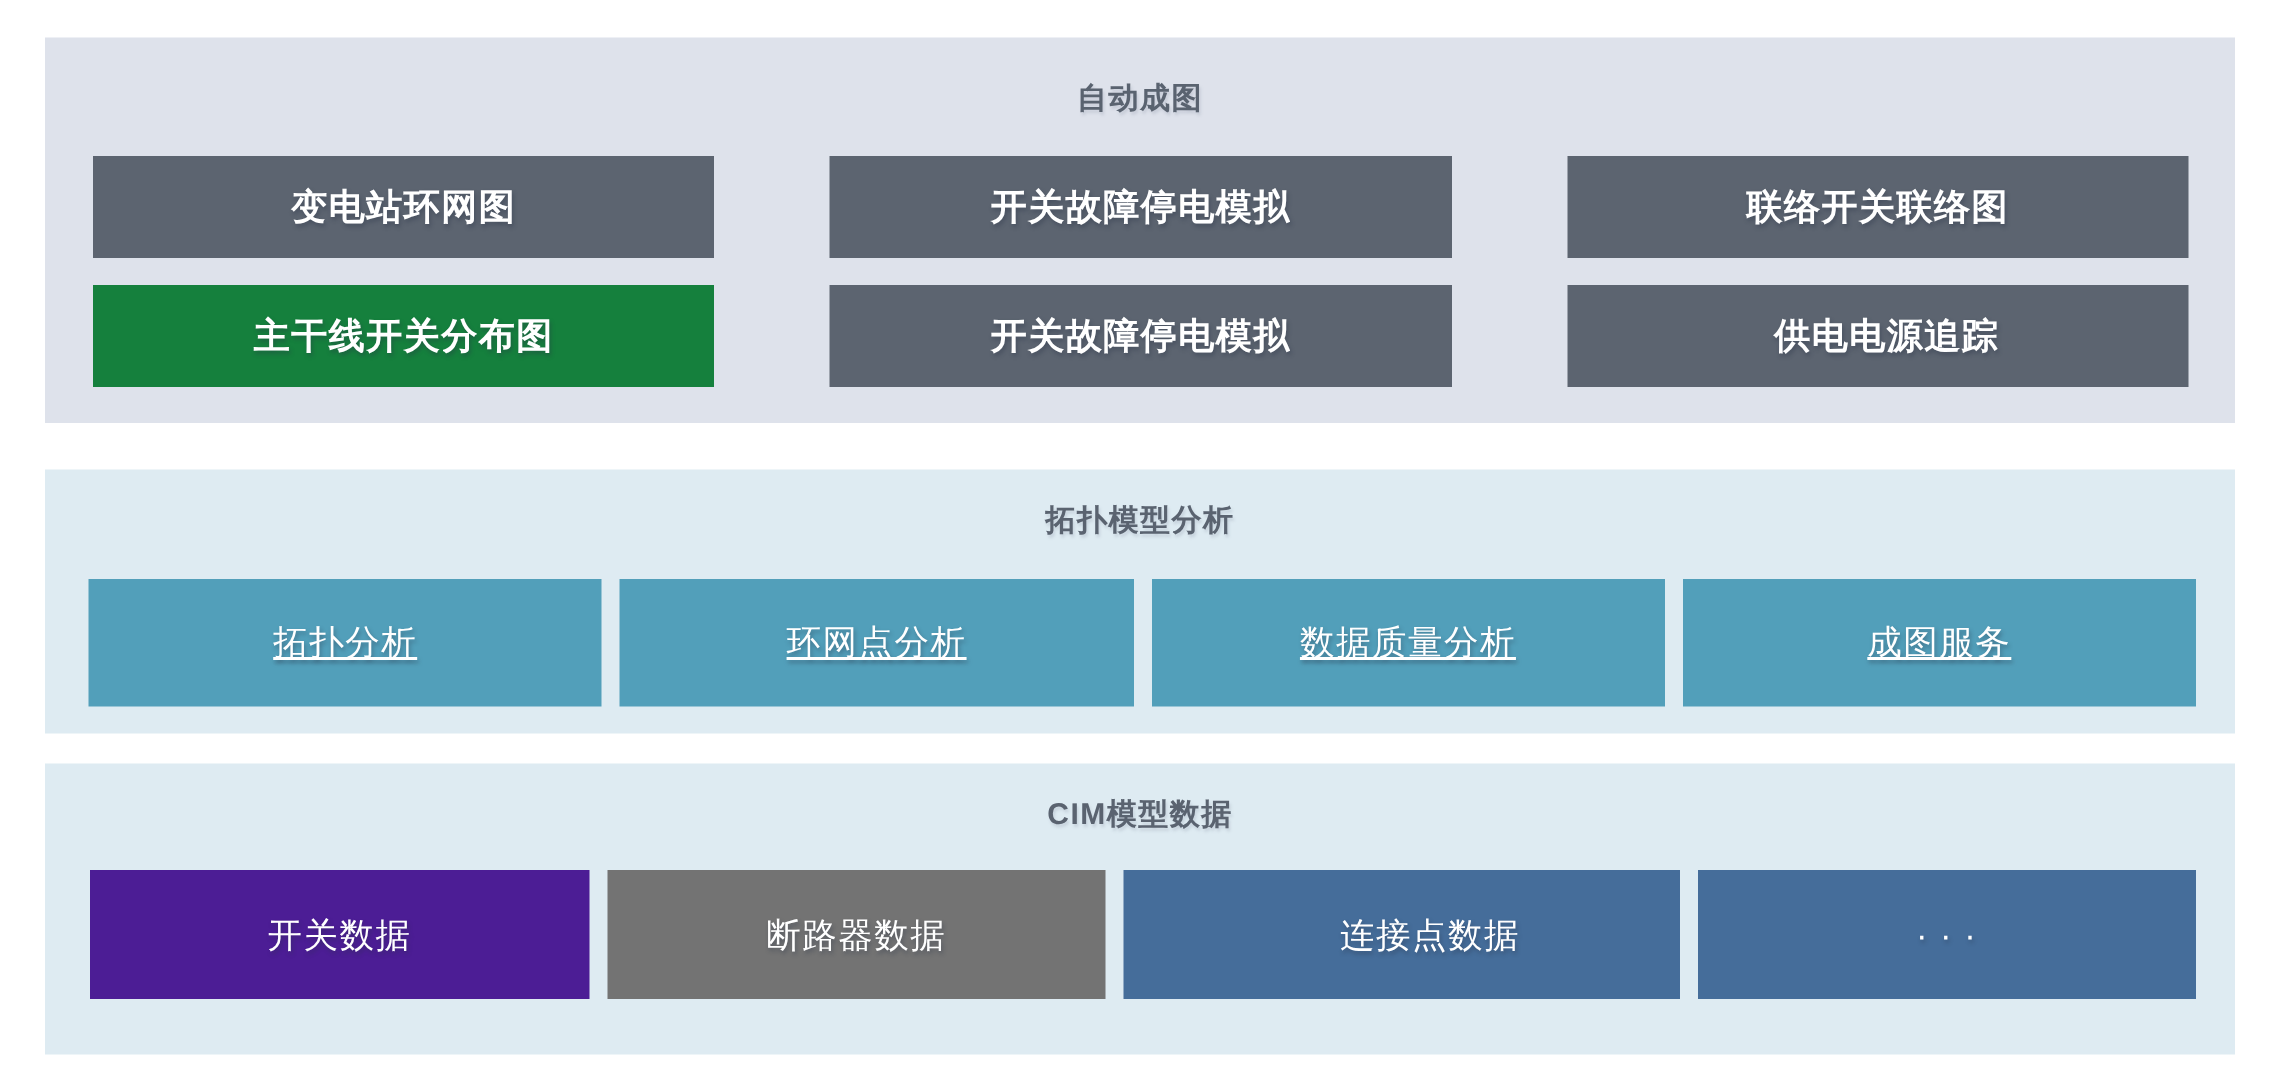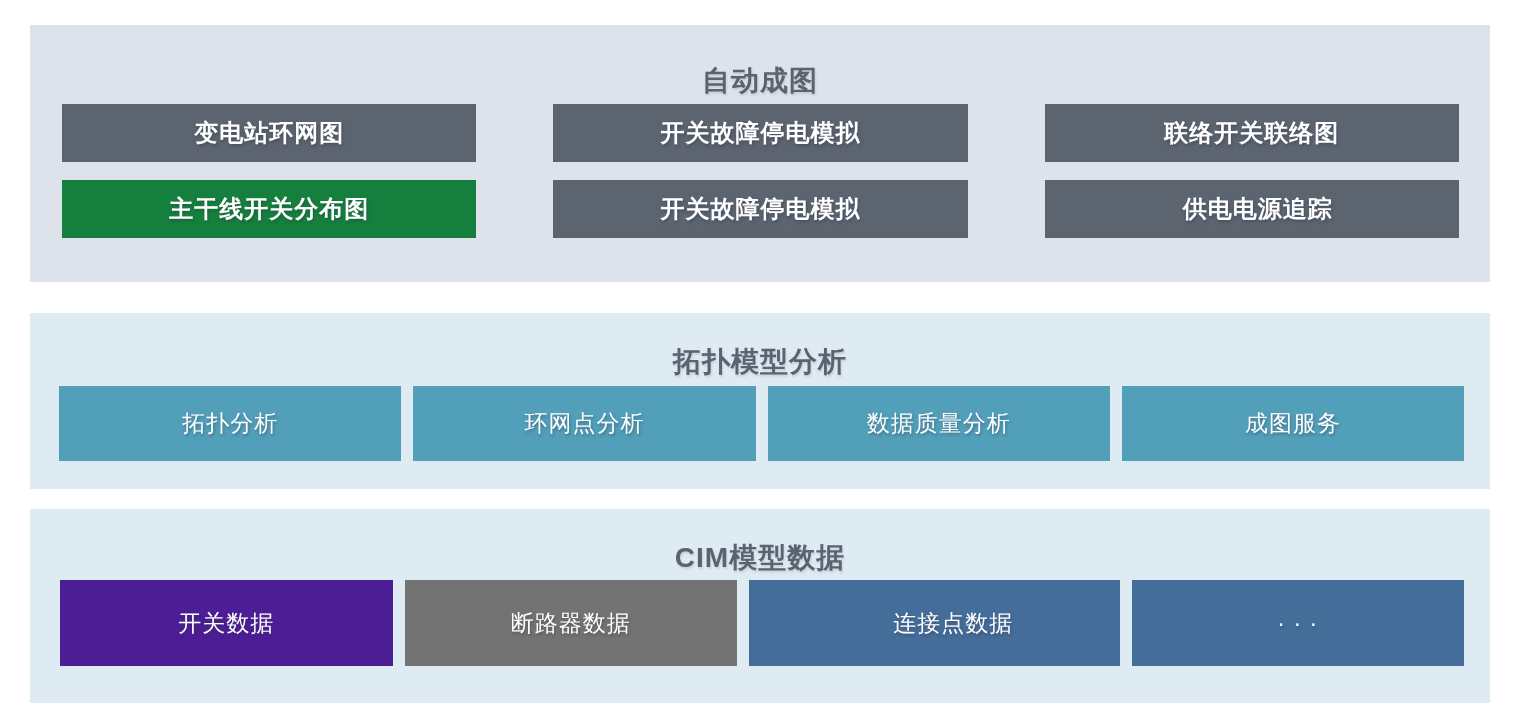--- a/index.html
+++ b/index.html
@@ -11,41 +11,41 @@
     overflow: hidden;
   }
   .canvas { position: relative; width: 1530px; height: 715px; }
 
   .layer { position: absolute; left: 30px; width: 1460px; }
   #layer-1 { top: 25px;  height: 257px; }
   #layer-2 { top: 313px; height: 176px; }
   #layer-3 { top: 509px; height: 194px; }
 
   .layer-title {
-    margin: 10px;
+    margin: 0;
     text-align: center;
-    font-size: 28px;
+    font-size: 20px;
     font-weight: bold;
     color: #5a6370;
     letter-spacing: 1px;
     text-shadow: 1px 2px 2px rgba(130,140,160,0.25);
   }
   #layer-1 .layer-title { padding-top: 27px; }
   #layer-2 .layer-title { padding-top: 20px; }
   #layer-3 .layer-title { padding-top: 20px; }
 
   .boxes { position: absolute; display: flex; }
 
   
   .boxes-grid { left: 32px; right: 31px; top: 79px; flex-wrap: wrap; gap: 18px 77px; }
-  .boxes-grid .box { width: calc((100% - 154px) / 3); height: 58px; }
+  .boxes-grid .box { width: calc((100% - 154px) / 3); height: 68px; }
 
   
   .boxes-row-mid { left: 29px; right: 26px; top: 73px; gap: 12px; }
-  .boxes-row-mid .box { flex: 1; height: 75px; }
+  .boxes-row-mid .box { flex: 1; height: 85px; text-decoration: underline; }
   .boxes-row-bot { left: 30px; right: 26px; top: 71px; gap: 12px; }
   .boxes-row-bot .box { flex: 1; height: 86px; }
 
   .box {
     display: flex; align-items: center; justify-content: center;
     color: #ffffff;
     font-size: 23px;
     letter-spacing: 1px;
     text-shadow: 1px 2px 3px rgba(40, 50, 70, 0.4);
   }

